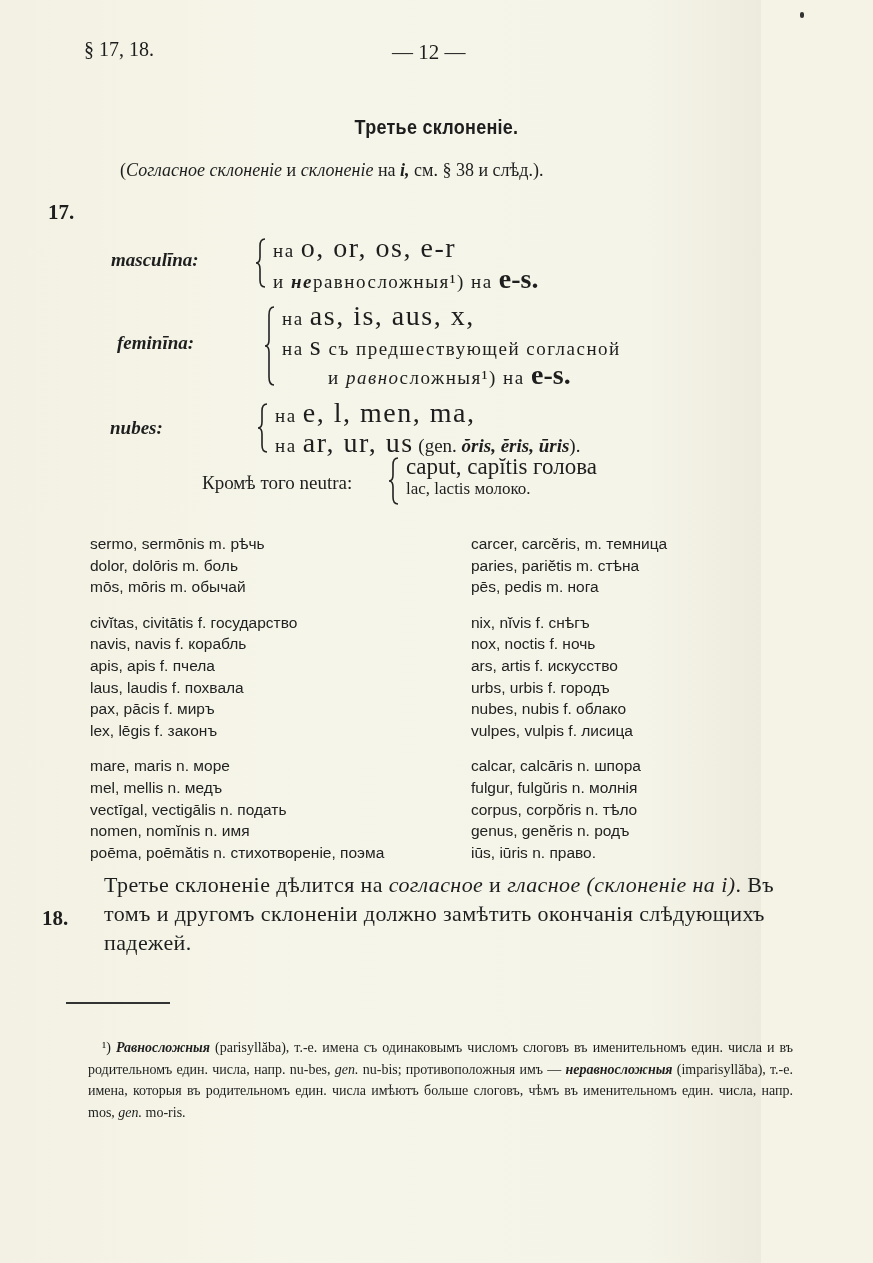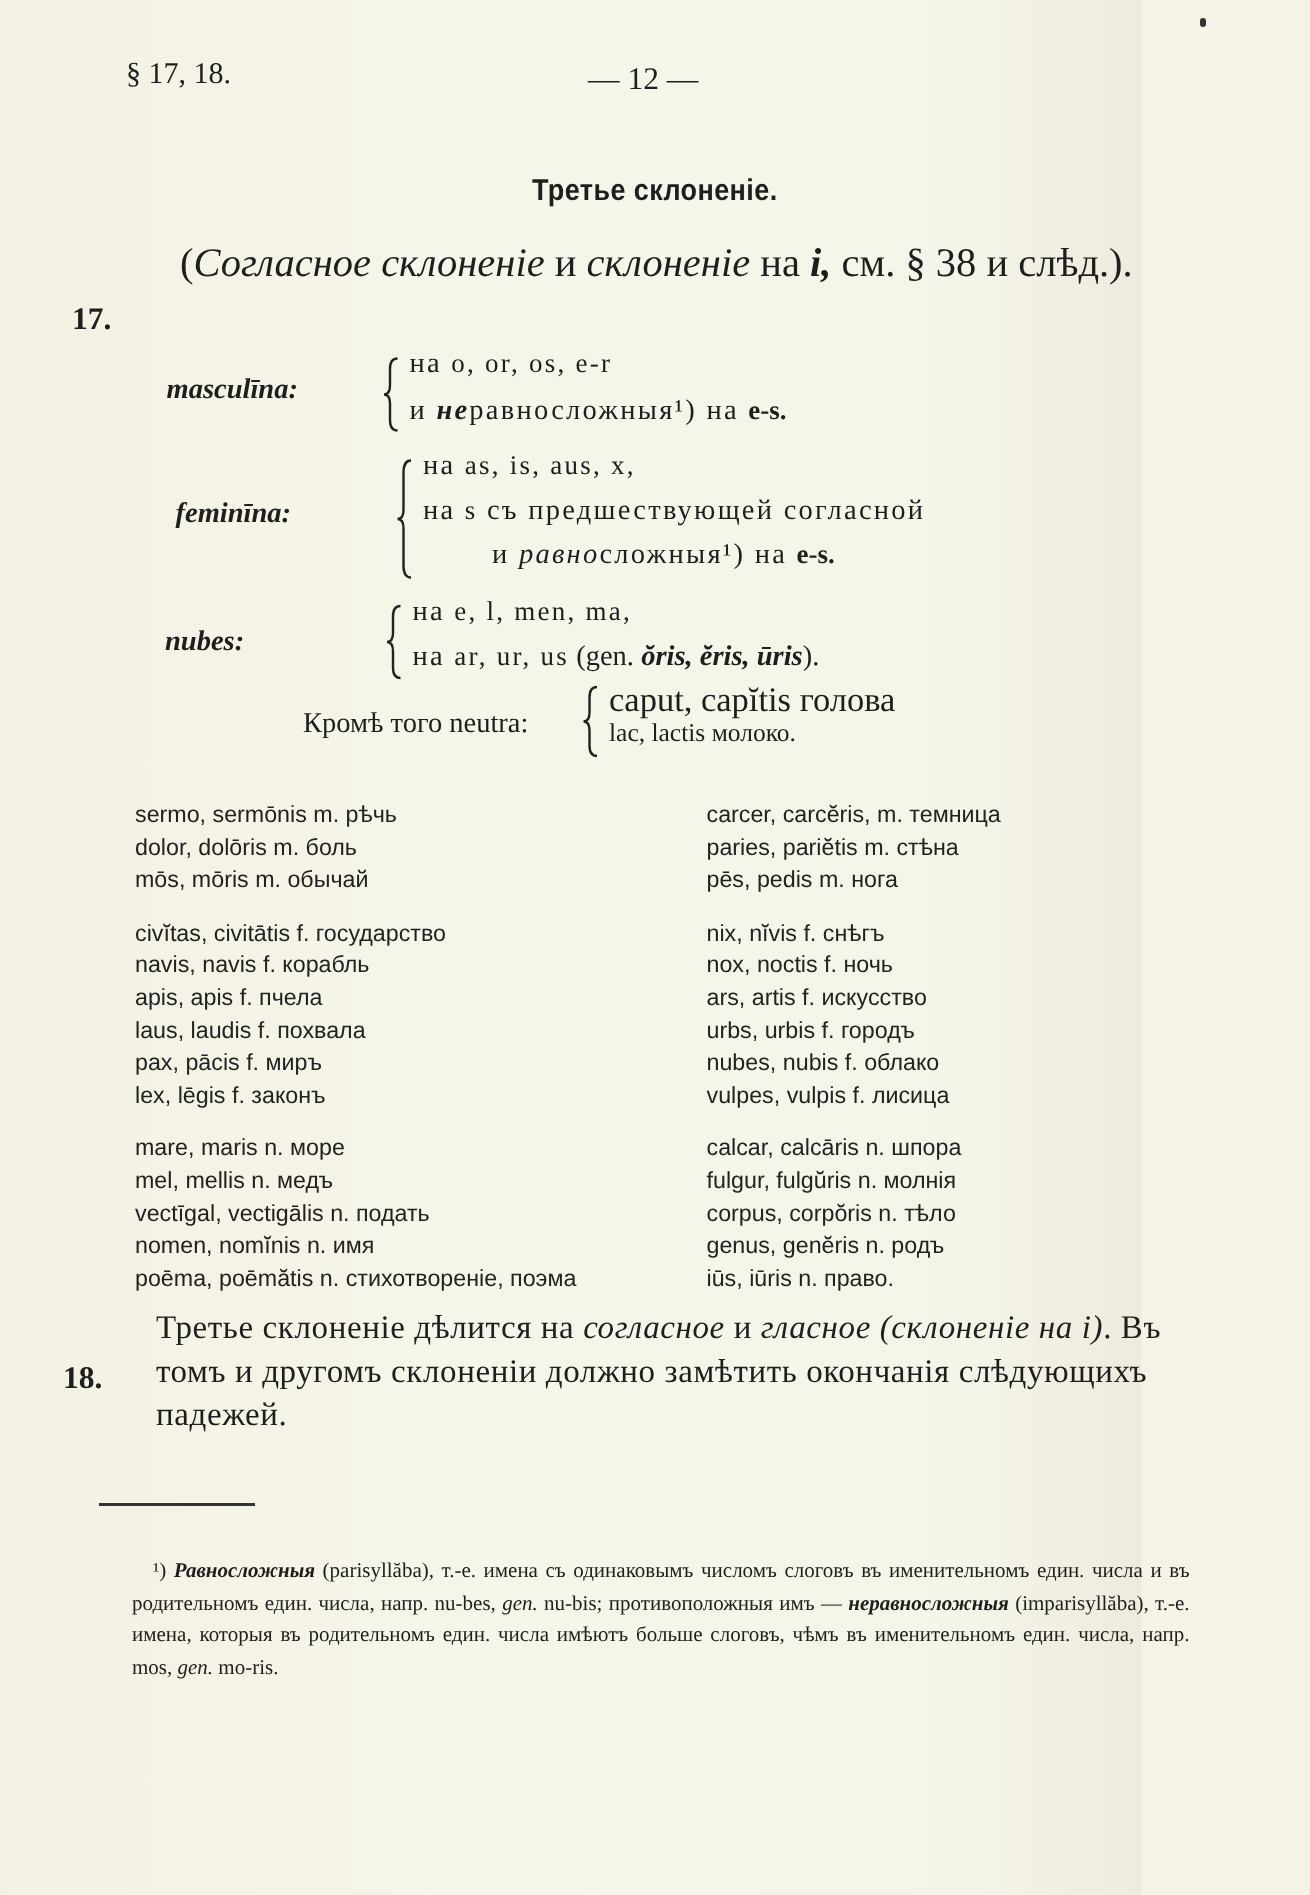--- a/index.html
+++ b/index.html
@@ -10,29 +10,29 @@
       color: #1e1e1e;
       position: relative;
     }
     .page { position: absolute; left: 0; top: 0; width: 761px; height: 1263px;
       background: linear-gradient(90deg, #f2f1e3 0%, #f6f5e9 40%, #f5f4e8 85%, #ecebdd 100%); }
     .abs { position: absolute; white-space: nowrap; }
     .hdr-sec { left: 84px; top: 38px; font-size: 20px; font-family: "Liberation Serif", serif; }
     .hdr-page { left: 392px; top: 40px; font-size: 21px; font-family: "Liberation Serif", serif; }
     .title { left: 0; width: 873px; text-align: center; top: 116px; font-size: 20px;
       font-family: "Liberation Sans", sans-serif; font-weight: bold; letter-spacing: 0.3px; transform: scaleX(0.9); }
-    .subtitle { left: 120px; top: 160px; font-size: 27px; font-family: "Liberation Serif", serif; }
+    .subtitle { left: 120px; top: 160px; font-size: 18px; font-family: "Liberation Serif", serif; }
     .it { font-style: italic; }
     .bi { font-style: italic; font-weight: bold; }
     .num { font-weight: bold; font-family: "Liberation Serif", serif; }
     .p17 { left: 48px; top: 200px; font-size: 21px; }
     .p17-text { left: 114px; top: 200px; font-size: 19px; font-family: "Liberation Mono", monospace; letter-spacing: -0.5px; }
     .gender-label { font-size: 19px; font-weight: bold; font-style: italic; font-family: "Liberation Serif", serif; }
     .rule-line { font-size: 19px; font-family: "Liberation Serif", serif; }
-    .big { font-size: 18px; font-family: "Liberation Serif", serif; }
+    .big { font-size: 28px; font-family: "Liberation Serif", serif; }
     .spaced { letter-spacing: 1.5px; }
     .ex { font-size: 15.5px; font-family: "Liberation Sans", sans-serif; color: #222; line-height: 21.6px; }
     .ex .row { height: 21.6px; white-space: nowrap; }
     .ex .gap { height: 14px; }
     .p18 { left: 42px; top: 906px; font-size: 21px; }
     .p18-body { left: 104px; top: 870px; width: 690px; font-size: 22px; line-height: 29px;
       font-family: "Liberation Serif", serif; white-space: normal; letter-spacing: 0.4px; }
     .footrule { left: 66px; top: 1002px; width: 104px; height: 2px; background: #333; }
     .fn { left: 88px; top: 1037px; width: 705px; font-size: 14px; line-height: 21.5px;
       font-family: "Liberation Serif", serif; white-space: normal; text-align: justify; }

